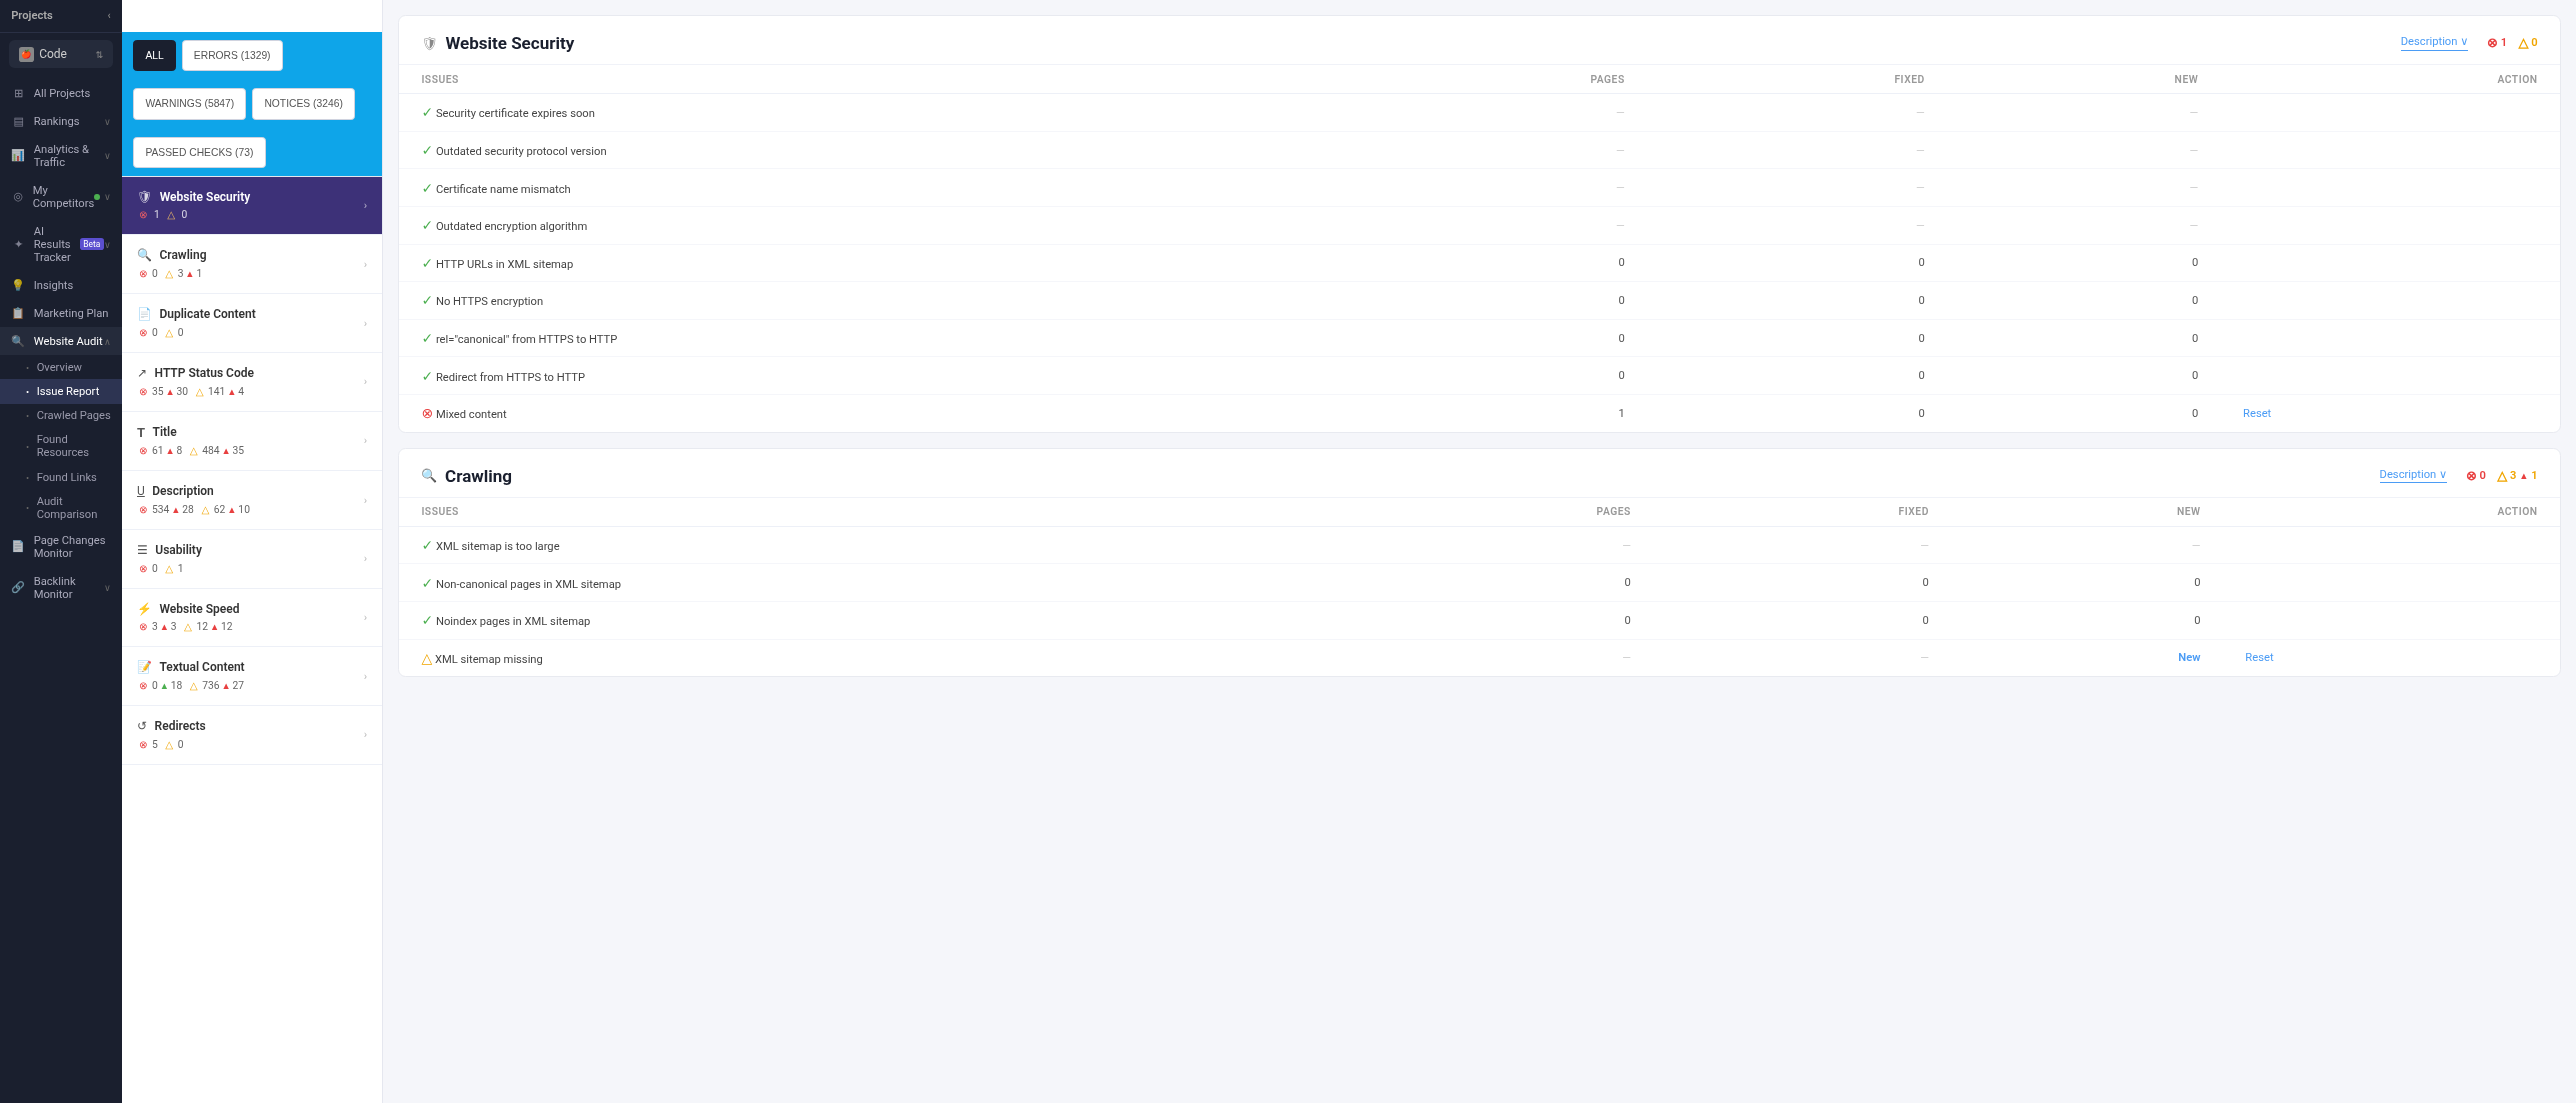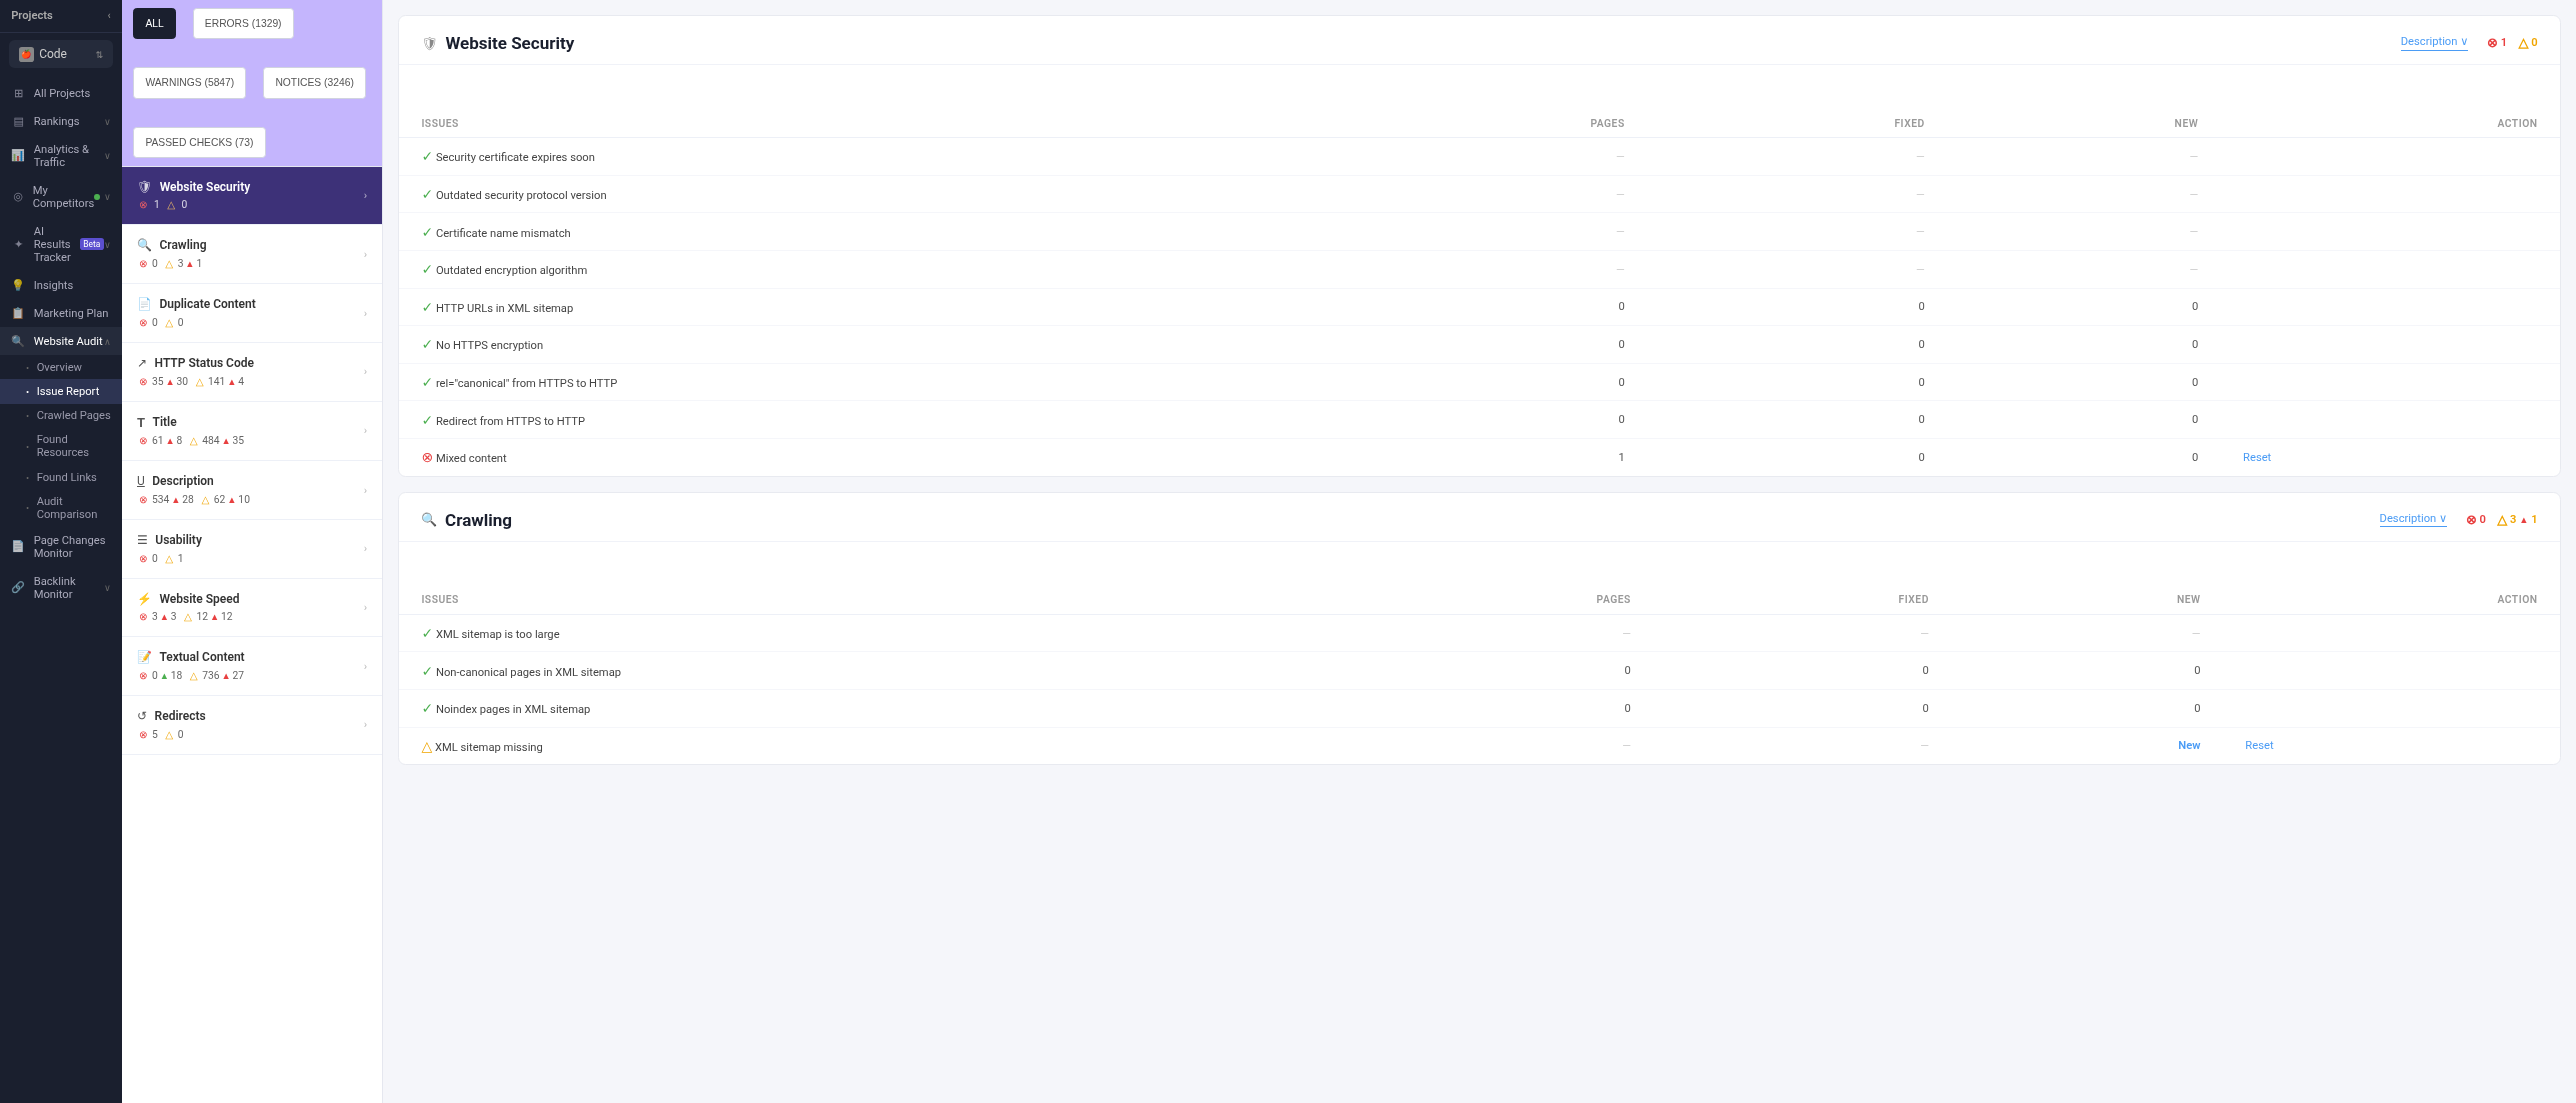--- a/index.html
+++ b/index.html
@@ -23,21 +23,21 @@
     .sub-nav-item { display: flex; align-items: center; padding: 5.6px 11.2px 5.6px 26px; cursor: pointer; color: #99a; font-size: 11.2px; }
     .sub-nav-item.active { color: white; background: #2d3452; }
     .sub-nav-item::before { content: '•'; margin-right: 7.5px; color: #666; font-size: 9.3px; }
     .sub-nav-item.active::before { color: white; }
 
     
     .main { flex: 1; display: flex; overflow: hidden; }
 
     
     .middle-panel { width: 261px; background: #fff; border-right: 0.9px solid #e5e7ef; overflow-y: auto; flex-shrink: 0; }
-    .tabs-bar { display: flex; background: #c4b5fd; border-bottom: 0.9px solid #e5e7ef; padding: 0 9.3px; gap: 13px; flex-wrap: wrap; }
+    .tabs-bar { display: flex; background: #0ea5e9; border-bottom: 0.9px solid #e5e7ef; padding: 0 9.3px; gap: 2px; flex-wrap: wrap; margin-top: 32px; }
     .tab-btn { padding: 9.3px 11.2px; font-size: 10.3px; font-weight: 500; cursor: pointer; border: 0.9px solid #d0d3df; border-radius: 3.7px; margin: 7.5px 1.9px; background: #fff; color: #555; white-space: nowrap; }
     .tab-btn.active { background: #1a1f2e; color: white; border-color: #1a1f2e; }
 
     .category-item { border-bottom: 0.9px solid #edf0f7; padding: 13px 15px; cursor: pointer; display: flex; align-items: center; justify-content: space-between; transition: background 0.15s; }
     .category-item.active { background: #3d3178; color: white; }
     .category-item.active .cat-title { color: white; }
     .category-item.active .cat-icon { color: white; opacity: 0.8; }
     .category-item.active .stats-item { color: rgba(255,255,255,0.8); }
     .cat-header { display: flex; align-items: center; gap: 7.5px; margin-bottom: 4.7px; }
     .cat-icon { font-size: 12px; color: #555; }
@@ -56,21 +56,21 @@
     .section-block { background: #fff; margin: 15px; border-radius: 7.5px; border: 0.9px solid #e8eaf0; }
     .section-header { padding: 17px 22.4px 11.2px; display: flex; align-items: center; justify-content: space-between; border-bottom: 0.9px solid #f0f2f8; }
     .section-title-area { display: flex; align-items: center; gap: 7.5px; }
     .section-title { font-size: 17px; font-weight: 700; color: #1a1f2e; }
     .section-icon { color: #888; font-size: 13px; }
     .desc-btn { color: #4b9cf5; font-size: 11.2px; cursor: pointer; display: flex; align-items: center; gap: 2.8px; border-bottom: 1.9px solid #4b9cf5; padding-bottom: 1.9px; }
     .section-badges { display: flex; align-items: center; gap: 11.2px; }
     .badge-err { color: #e84040; display: flex; align-items: center; gap: 2.8px; font-size: 11.2px; font-weight: 600; }
     .badge-warn { color: #f0a500; display: flex; align-items: center; gap: 2.8px; font-size: 11.2px; font-weight: 600; }
 
-    .issues-table { width: 100%; border-collapse: collapse; margin-top: 44px; }
+    .issues-table { width: 100%; border-collapse: collapse; }
     .issues-table thead tr { border-bottom: 0.9px solid #edf0f7; }
     .issues-table th { padding: 7.5px 15px 7.5px 22.4px; font-size: 10.3px; color: #999; font-weight: 600; text-align: left; text-transform: uppercase; letter-spacing: 0.05em; }
     .issues-table th.right { text-align: right; padding-right: 22.4px; }
     .issues-table td { padding: 10.3px 15px 10.3px 22.4px; font-size: 11.2px; border-bottom: 0.9px solid #f5f6fa; color: #444; vertical-align: middle; }
     .issues-table td.num { text-align: right; padding-right: 22.4px; color: #555; }
     .issues-table td.action-cell { padding-right: 22.4px; }
     .issues-table tr:last-child td { border-bottom: none; }
     .reset-btn { color: #4b9cf5; font-size: 11.2px; cursor: pointer; }
     .new-badge { color: #4b9cf5; font-size: 11.2px; font-weight: 600; }
     .dash { color: #ccc; }

